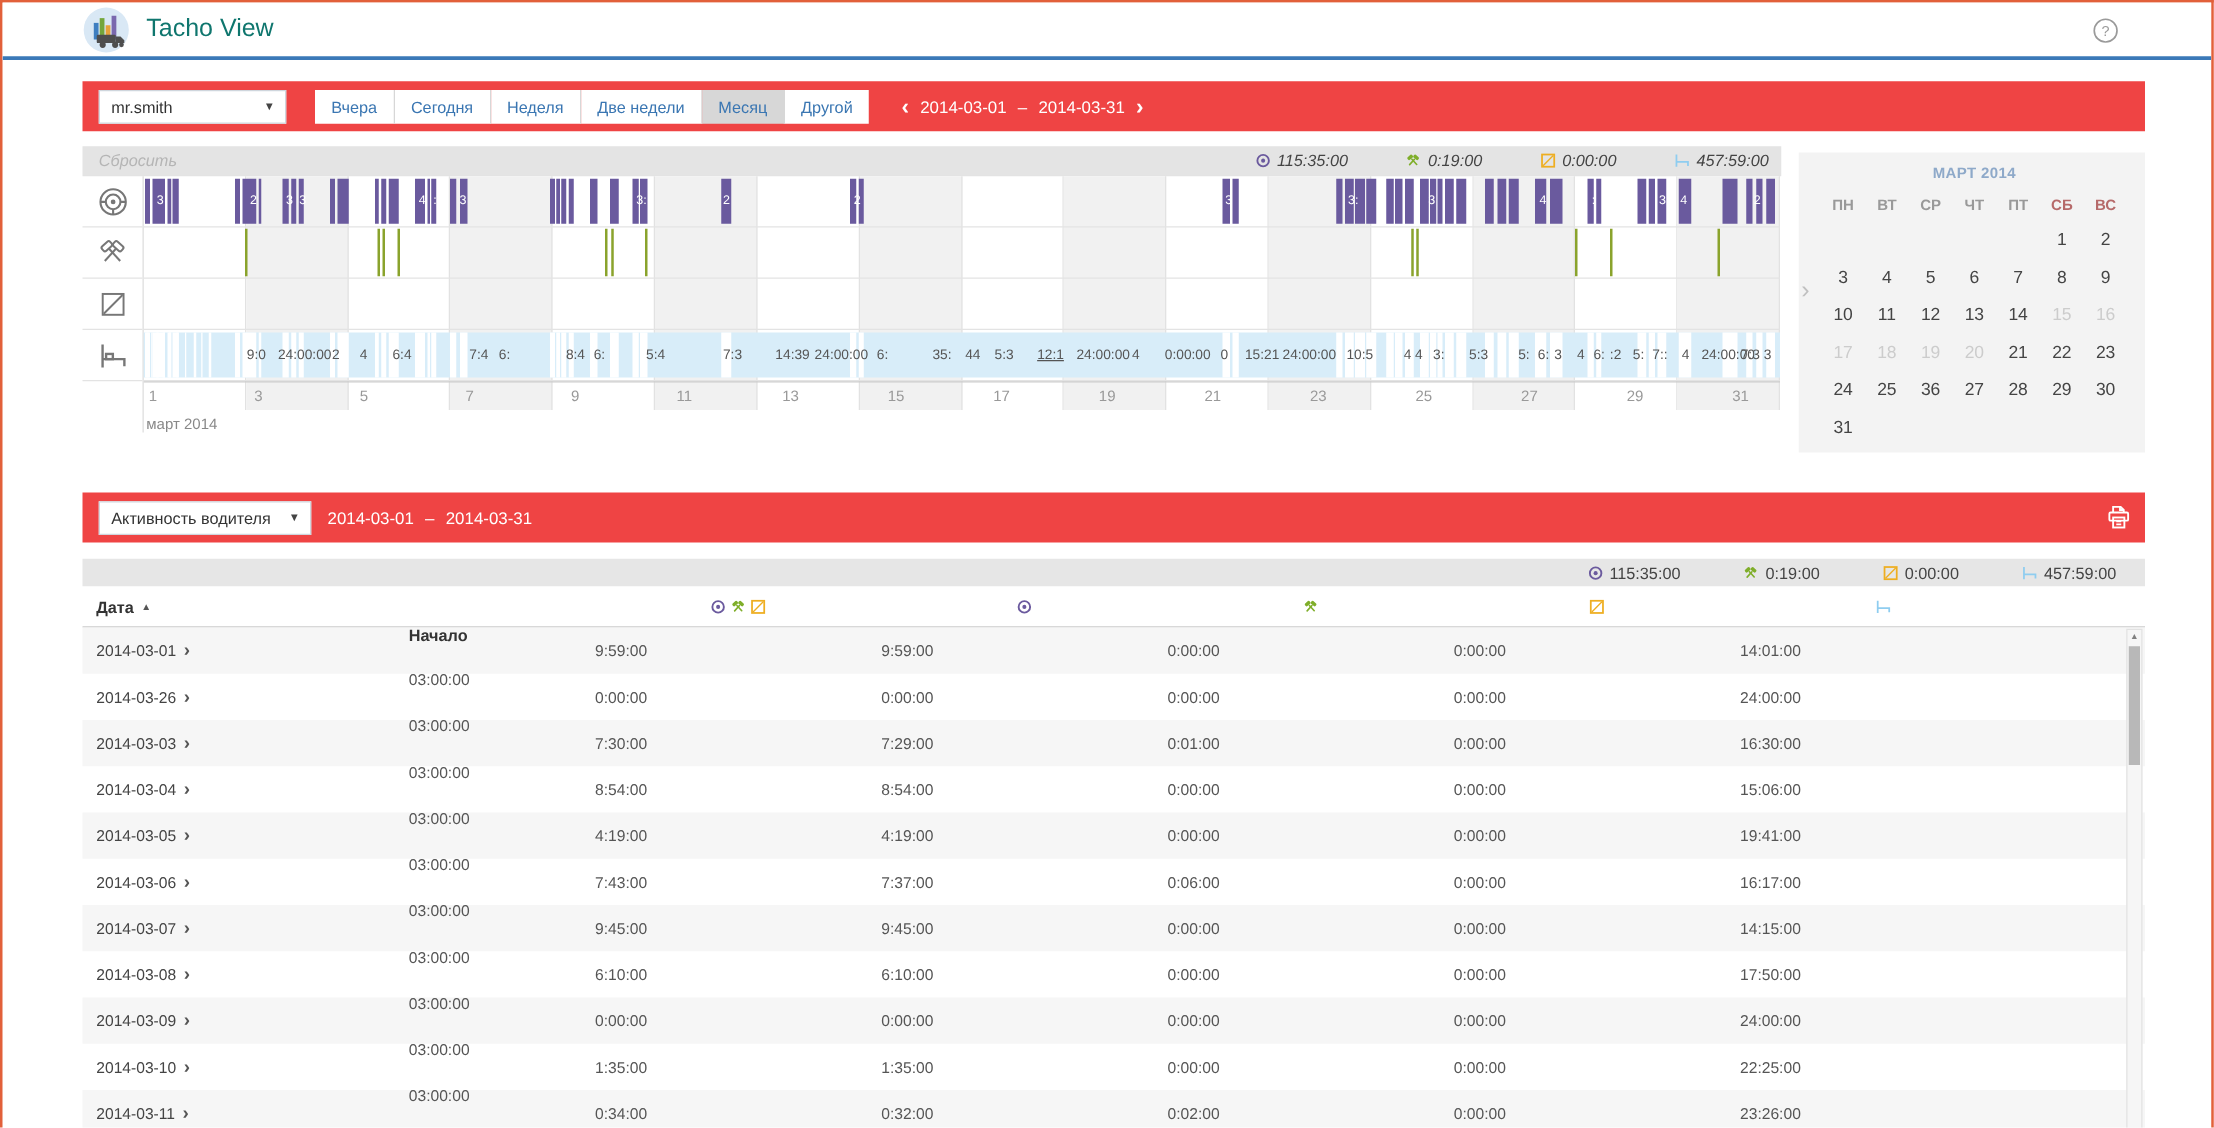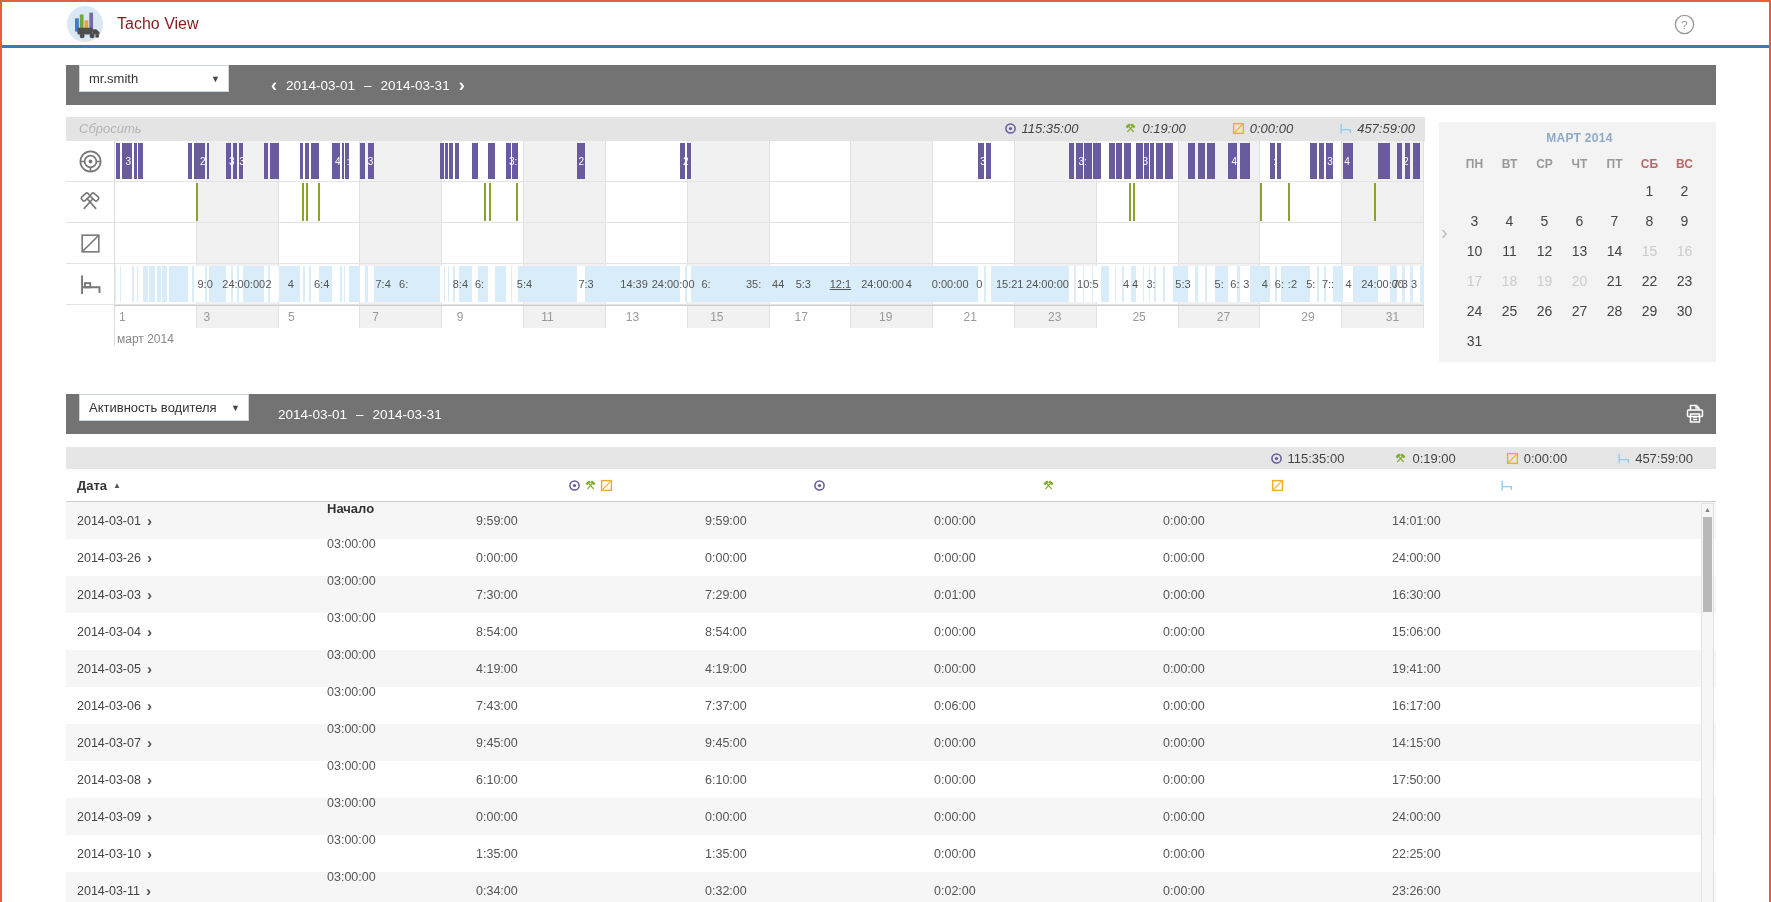--- a/index.html
+++ b/index.html
@@ -5,25 +5,25 @@
   * { box-sizing: border-box; }
   html,body { margin:0; padding:0; }
   body {
     width:1771px; height:902px; overflow:hidden; background:#fff;
     border-top:2px solid #e2603a; border-left:2px solid #e2603a; border-right:2px solid #e2603a;
     font-family:"Liberation Sans", sans-serif; color:#444;
   }
   
   .header { height:46px; display:flex; align-items:center; padding-left:64px; border-bottom:3px solid #3b79b8; position:relative; background:#fff; }
   .logo { width:38px; height:38px; margin-right:13px; }
-  .app-title { font-size:16px; color:#7f1d1d; }
+  .app-title { font-size:20px; color:#0f766e; }
   .help-btn { position:absolute; right:73px; top:11px; width:23px; height:23px; cursor:pointer; }
   
   .content { margin-left:64px; margin-right:57px; width:1650px; }
-  .band { background:#737373; height:40px; display:flex; padding-left:13px; position:relative;gap:16px; }
+  .band { background:#ef4444; height:40px; display:flex; align-items:center; padding-left:13px; position:relative; }
   .select { background:#fff; border:1px solid #cfd6dd; height:27px; display:flex; align-items:center; justify-content:space-between; padding:0 8px 0 9px; font-size:13px; color:#333; cursor:pointer; }
   .select .arr { font-size:9px; color:#444; margin-left:8px; }
   .white-range { color:#fff; font-size:13.5px; display:flex; align-items:center; gap:9px; }
   .white-range .chev { font-size:18px; font-weight:bold; line-height:1; cursor:pointer; }
   
   .periods { display:flex; margin-left:23px; }
   .pbtn { background:#fff; color:#3a76b2; font-size:13px; height:27px; display:flex; align-items:center; padding:0 13px; border-right:1px solid #d7d7d7; cursor:pointer; }
   .pbtn:last-child { border-right:none; }
   .pbtn.active { background:#d7d7d7; color:#3a76b2; }
   .range-nav { margin-left:26px; }
@@ -112,20 +112,28 @@
   </svg>
 </div>
 
 <div class="content">
 
   <div class="band" style="margin-top:17px;">
     <div class="select" style="width:150px;">
       <span>mr.smith</span>
       <span class="arr">▼</span>
     </div>
+    <div class="periods" id="periods">
+        <div class="pbtn">Вчера</div>
+        <div class="pbtn">Сегодня</div>
+        <div class="pbtn">Неделя</div>
+        <div class="pbtn">Две недели</div>
+        <div class="pbtn active">Месяц</div>
+        <div class="pbtn">Другой</div>
+      </div>
     <div class="white-range range-nav">
       <span class="chev">‹</span>
       <span>2014-03-01</span>
       <span>–</span>
       <span>2014-03-31</span>
       <span class="chev">›</span>
     </div>
   </div>
 
   <div class="chart-section">
@@ -498,21 +506,21 @@
           <div class="cal-day disabled">16</div>
           <div class="cal-day disabled">17</div>
           <div class="cal-day disabled">18</div>
           <div class="cal-day disabled">19</div>
           <div class="cal-day disabled">20</div>
           <div class="cal-day">21</div>
           <div class="cal-day">22</div>
           <div class="cal-day">23</div>
           <div class="cal-day">24</div>
           <div class="cal-day">25</div>
-          <div class="cal-day">26</div>
+          <div class="cal-day">36</div>
           <div class="cal-day">27</div>
           <div class="cal-day">28</div>
           <div class="cal-day">29</div>
           <div class="cal-day">30</div>
           <div class="cal-day">31</div>
           <div class="cal-day empty"></div>
           <div class="cal-day empty"></div>
           <div class="cal-day empty"></div>
           <div class="cal-day empty"></div>
           <div class="cal-day empty"></div>

